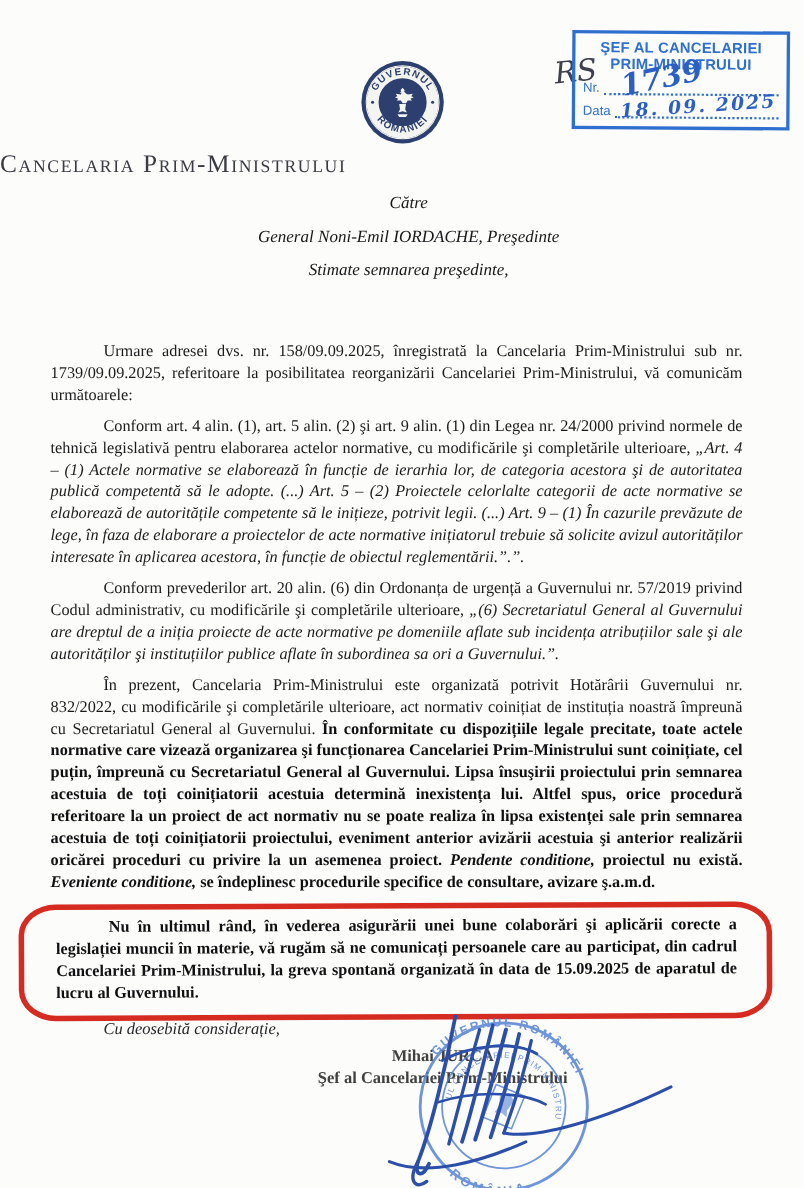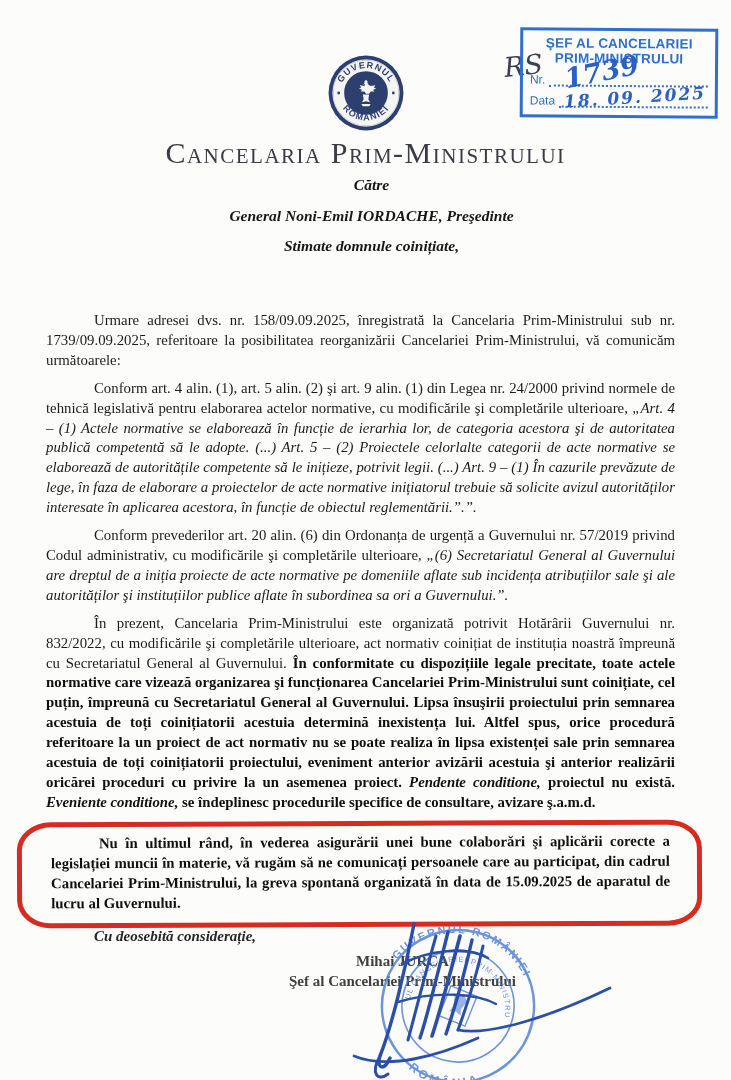--- a/index.html
+++ b/index.html
@@ -15,34 +15,34 @@
     font-family:"Liberation Sans",sans-serif;color:#2f6fd0;font-size:12px;}
   .stamp-row .leader{flex:1;border-bottom:2px dotted #2f6fd0;margin-left:4px;height:13px;}
   .hand{font-family:"DejaVu Serif",serif;font-style:italic;color:#2c5fc4;}
   .hw-nr{position:absolute;left:34px;top:-16px;font-size:27px;transform:rotate(-12deg);font-weight:bold;}
   .hw-date{position:absolute;left:34px;top:-6px;font-size:17px;transform:rotate(-4deg);letter-spacing:2px;font-weight:bold;}
   .rs-note{position:absolute;top:50px;left:504px;font-family:"DejaVu Serif",serif;font-style:italic;
     font-size:27px;color:#3c414d;transform:rotate(-6deg);}
 
   
   .seal{position:absolute;top:54px;left:50%;transform:translateX(-50%);}
-  .lh-title{position:absolute;top:136px;left:0;right:0;text-align:center;
-    font-variant:small-caps;font-size:30px;letter-spacing:1.5px;color:#3a3b44;}
+  .lh-title{position:absolute;top:136px;left:0;right:0;text-align:left;
+    font-variant:small-caps;font-size:23px;letter-spacing:1.5px;color:#3a3b44;}
   .recipient{position:absolute;top:176px;left:0;right:0;text-align:center;}
-  .recipient div{font-weight:bold;font-style:italic;font-size:15.5px;margin-bottom:12.5px;color:#17171a;padding-left:12px;}
+  .recipient div{font-weight:normal;font-style:italic;font-size:15.5px;margin-bottom:12.5px;color:#17171a;padding-left:12px;}
 
   
   .body-text{position:absolute;top:311px;left:46px;right:56px;}
   .para{margin:0 0 8px 0;text-align:justify;text-indent:48px;font-size:14.8px;line-height:19.9px;color:#1b1b1d;}
   .seg-i{font-style:italic;}
   .seg-b{font-weight:bold;color:#101012;}
   .seg-bi{font-weight:bold;font-style:italic;color:#101012;}
   .para.highlighted{border:5px solid #d52b20;border-radius:34px/28px;margin:4px -27px 4px -29px;
     padding:7px 27px 9px 29px;font-weight:bold;color:#101012;transform:rotate(-.25deg);}
-  .closing-salutation{margin:-2px 0 6px 0;text-indent:48px;font-weight:bold;font-style:italic;
+  .closing-salutation{margin:-2px 0 6px 0;text-indent:48px;font-weight:normal;font-style:italic;
     font-size:15px;color:#26262a;}
   .signer{text-align:center;transform:translateX(42px);line-height:20px;}
   .signer .nm,.signer .tt{font-weight:bold;font-size:15px;color:#404040;}
 
   
   .round-stamp{position:absolute;left:318px;top:906px;}
   svg text{font-family:"Liberation Sans",sans-serif;}
 </style>
 </head>
 <body>
@@ -90,21 +90,21 @@
         <path d="M44,64 h12 l-2,3 h-8 z"></path>
       </g>
     </svg>
   </div>
 
   <div class="lh-title">Cancelaria Prim-Ministrului</div>
 
   <div class="recipient">
     <div>Către</div>
     <div>General Noni-Emil IORDACHE, Preşedinte</div>
-    <div>Stimate domnule coinițiate,</div>
+    <div>Stimate semnarea preşedinte,</div>
   </div>
 
   <div class="body-text">
 
   <p class="para"><span>Urmare adresei dvs. nr. 158/09.09.2025, înregistrată la Cancelaria Prim-Ministrului sub nr. 1739/09.09.2025, referitoare la posibilitatea reorganizării Cancelariei Prim-Ministrului, vă comunicăm următoarele:</span></p>
       <p class="para"><span>Conform art. 4 alin. (1), art. 5 alin. (2) şi art. 9 alin. (1) din Legea nr. 24/2000 privind normele de tehnică legislativă pentru elaborarea actelor normative, cu modificările şi completările ulterioare, </span><span class="seg-i">„Art. 4 – (1) Actele normative se elaborează în funcție de ierarhia lor, de categoria acestora şi de autoritatea publică competentă să le adopte. (...) Art. 5 – (2) Proiectele celorlalte categorii de acte normative se elaborează de autoritățile competente să le inițieze, potrivit legii. (...) Art. 9 – (1) În cazurile prevăzute de lege, în faza de elaborare a proiectelor de acte normative inițiatorul trebuie să solicite avizul autorităților interesate în aplicarea acestora, în funcție de obiectul reglementării.”.”.</span></p>
       <p class="para"><span>Conform prevederilor art. 20 alin. (6) din Ordonanța de urgență a Guvernului nr. 57/2019 privind Codul administrativ, cu modificările şi completările ulterioare, </span><span class="seg-i">„(6) Secretariatul General al Guvernului are dreptul de a iniția proiecte de acte normative pe domeniile aflate sub incidența atribuțiilor sale şi ale autorităților şi instituțiilor publice aflate în subordinea sa ori a Guvernului.”.</span></p>
       <p class="para"><span>În prezent, Cancelaria Prim-Ministrului este organizată potrivit Hotărârii Guvernului nr. 832/2022, cu modificările şi completările ulterioare, act normativ coinițiat de instituția noastră împreună cu Secretariatul General al Guvernului. </span><span class="seg-b">În conformitate cu dispozițiile legale precitate, toate actele normative care vizează organizarea şi funcționarea Cancelariei Prim-Ministrului sunt coinițiate, cel puțin, împreună cu Secretariatul General al Guvernului. Lipsa însuşirii proiectului prin semnarea acestuia de toți coinițiatorii acestuia determină inexistența lui. Altfel spus, orice procedură referitoare la un proiect de act normativ nu se poate realiza în lipsa existenței sale prin semnarea acestuia de toți coinițiatorii proiectului, eveniment anterior avizării acestuia şi anterior realizării oricărei proceduri cu privire la un asemenea proiect. </span><span class="seg-bi">Pendente conditione,</span><span class="seg-b"> proiectul nu există. </span><span class="seg-bi">Eveniente conditione,</span><span class="seg-b"> se îndeplinesc procedurile specifice de consultare, avizare ş.a.m.d.</span></p>
       <p class="para highlighted"><span class="seg-b">Nu în ultimul rând, în vederea asigurării unei bune colaborări şi aplicării corecte a legislației muncii în materie, vă rugăm să ne comunicați persoanele care au participat, din cadrul Cancelariei Prim-Ministrului, la greva spontană organizată în data de 15.09.2025 de aparatul de lucru al Guvernului.</span></p>
       <p class="closing-salutation">Cu deosebită considerație,</p>

